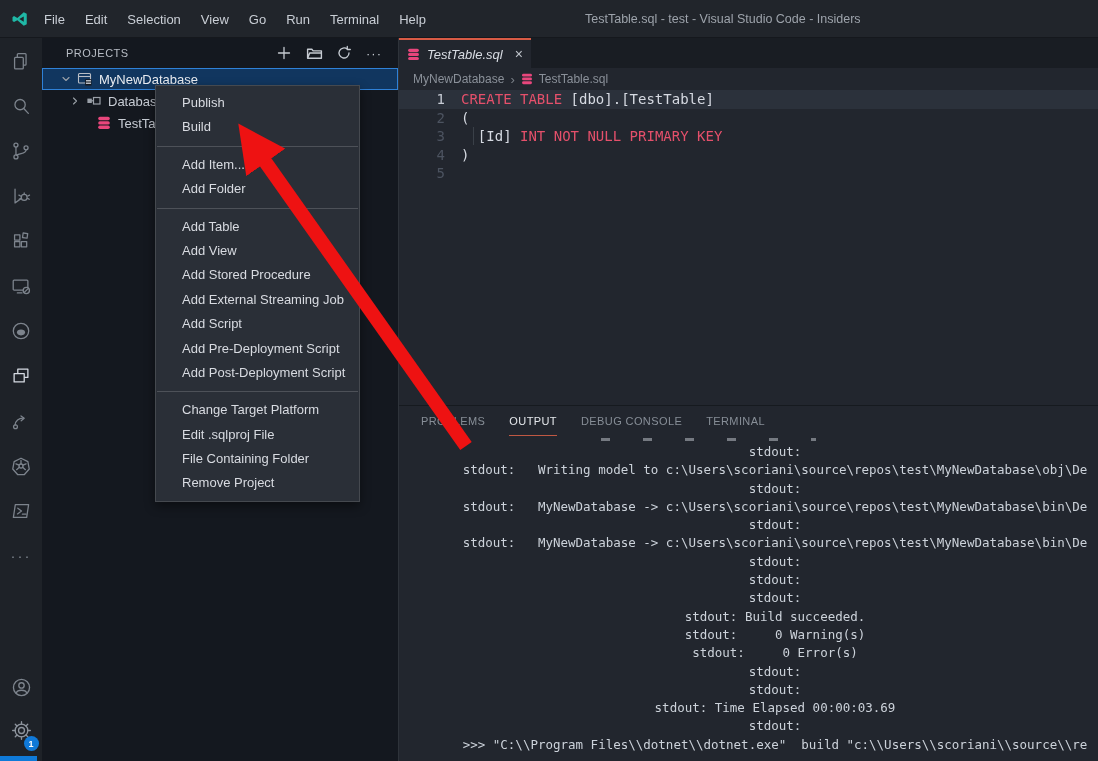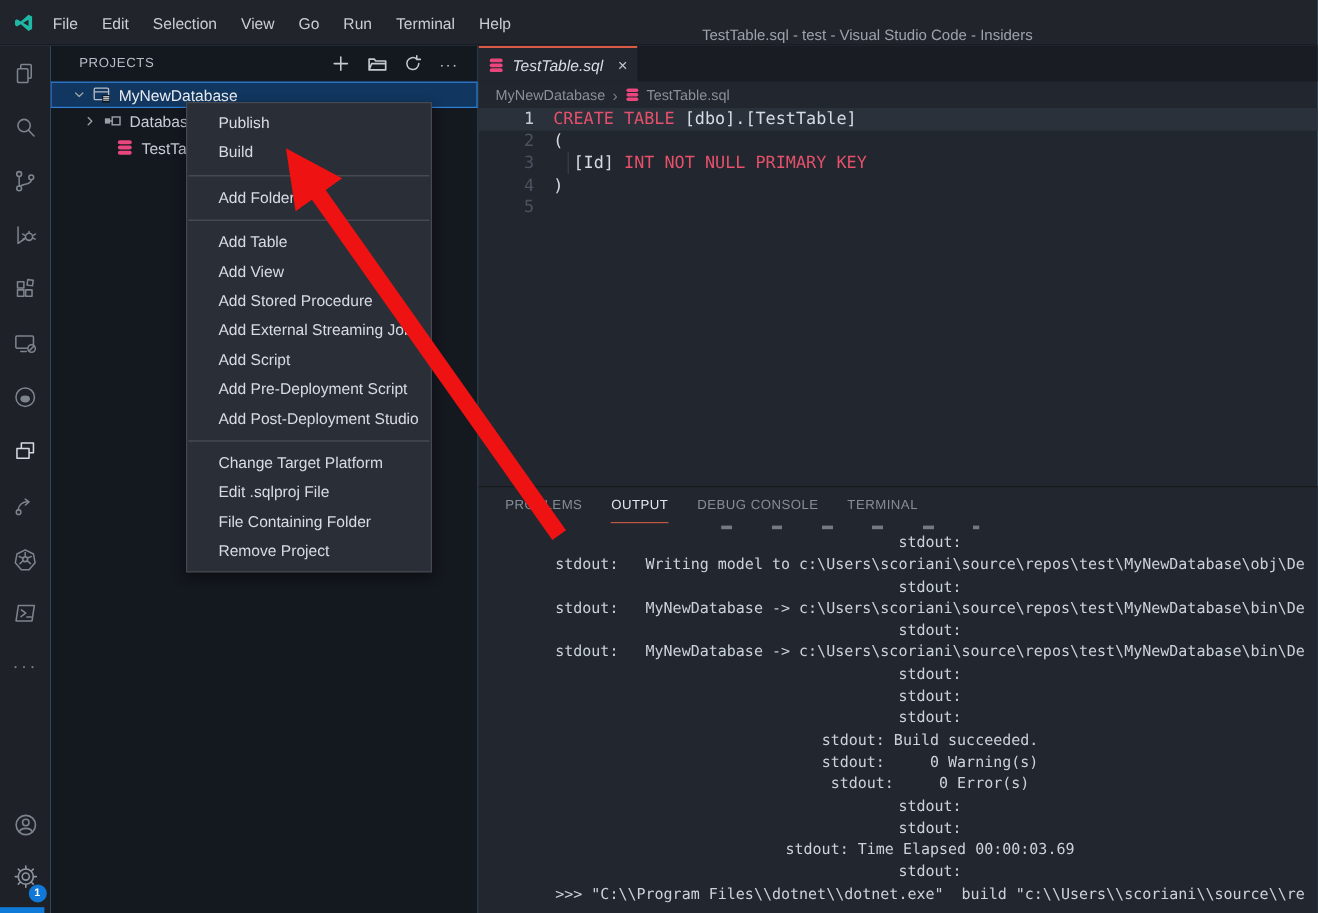--- a/index.html
+++ b/index.html
@@ -6,21 +6,21 @@
   html,body { width:1098px; height:761px; overflow:hidden; background:#14181f;
     font-family:"Liberation Sans", sans-serif; }
   .app { position:relative; width:1098px; height:761px; background:#7dd3fc; }
 
   
   .titlebar { position:absolute; left:0; top:0; width:1098px; height:38px;
     background:#21252b; border-bottom:1px solid #15181d; color:#c3c8cf; z-index:5; }
   .logo { position:absolute; left:11px; top:10px; width:18px; height:18px; }
   .menubar { position:absolute; left:34px; top:0; height:38px; display:flex; align-items:center; }
   .menubar .mi { padding:0 10px; font-size:13px; color:#c9ced5; cursor:default; }
-  .win-title { position:absolute; left:585px; top:10px; height:38px; line-height:38px;
+  .win-title { position:absolute; left:585px; top:0; height:38px; line-height:38px;
     font-size:12.5px; color:#9da3ab; }
 
   
   .activitybar { position:absolute; left:0; top:38px; width:42px; height:723px;
     background:#1e2228; z-index:4; }
   .ab-item { width:42px; height:45px; display:flex; align-items:center; justify-content:center;
     color:#7d848d; }
   .ab-item.active { color:#d5dae2; }
   .ab-item svg { stroke:currentColor; fill:none; stroke-width:1.4; stroke-linecap:round; stroke-linejoin:round; }
   .ab-bottom { position:absolute; left:0; bottom:6px; width:42px; }
@@ -376,29 +376,30 @@
         <div class="oline">stdout:</div>
         <div class="oline">&gt;&gt;&gt; "C:\\Program Files\\dotnet\\dotnet.exe"  build "c:\\Users\\scoriani\\source\\re</div>
       </div>
     </div>
   </div>
 
   <div class="ctxmenu">
     <div class="cm-item">Publish</div>
     <div class="cm-item">Build</div>
     <div class="cm-sep"></div>
+    <div class="cm-item">Add Item...</div>
     <div class="cm-item">Add Folder</div>
     <div class="cm-sep"></div>
     <div class="cm-item">Add Table</div>
     <div class="cm-item">Add View</div>
     <div class="cm-item">Add Stored Procedure</div>
     <div class="cm-item">Add External Streaming Job</div>
     <div class="cm-item">Add Script</div>
     <div class="cm-item">Add Pre-Deployment Script</div>
-    <div class="cm-item">Add Post-Deployment Studio</div>
+    <div class="cm-item">Add Post-Deployment Script</div>
     <div class="cm-sep"></div>
     <div class="cm-item">Change Target Platform</div>
     <div class="cm-item">Edit .sqlproj File</div>
     <div class="cm-item">File Containing Folder</div>
     <div class="cm-item">Remove Project</div>
   </div>
 
   <svg class="arrow-overlay" viewBox="0 0 1098 761">
     <defs>
       <marker id="ah" viewBox="0 0 10 10" refX="5" refY="5" markerWidth="3.4" markerHeight="3.4" orient="auto-start-reverse">

